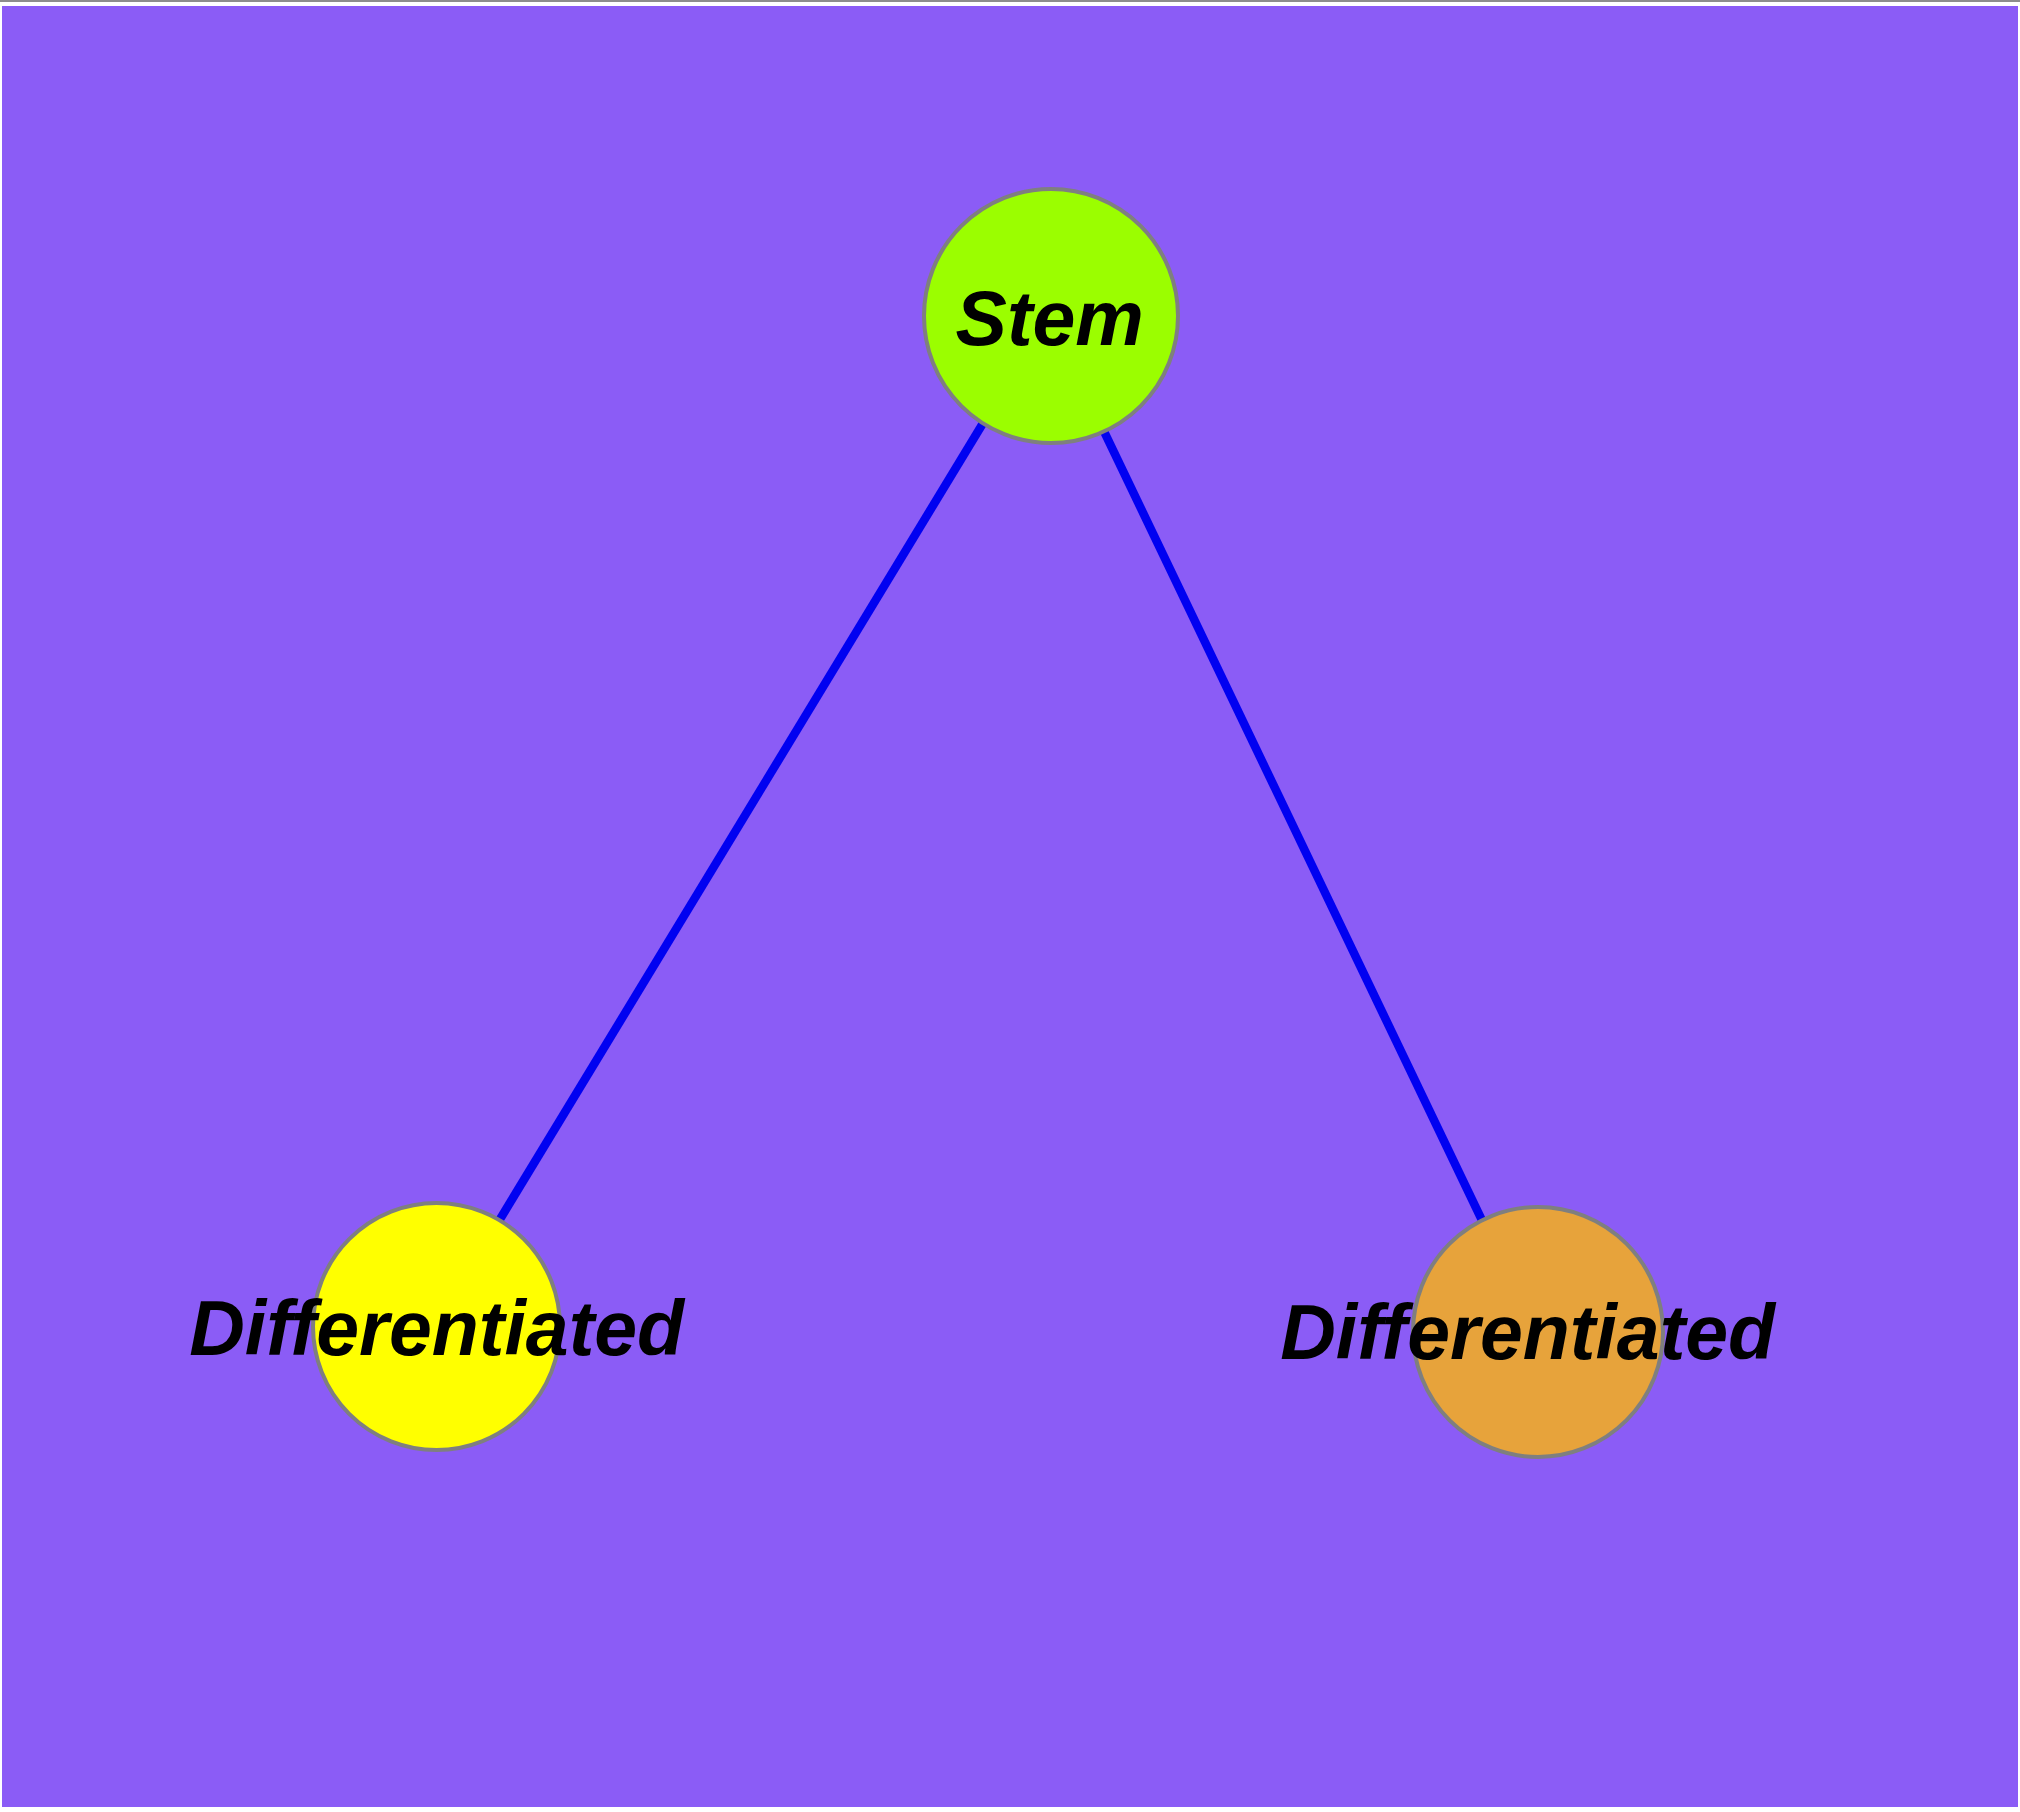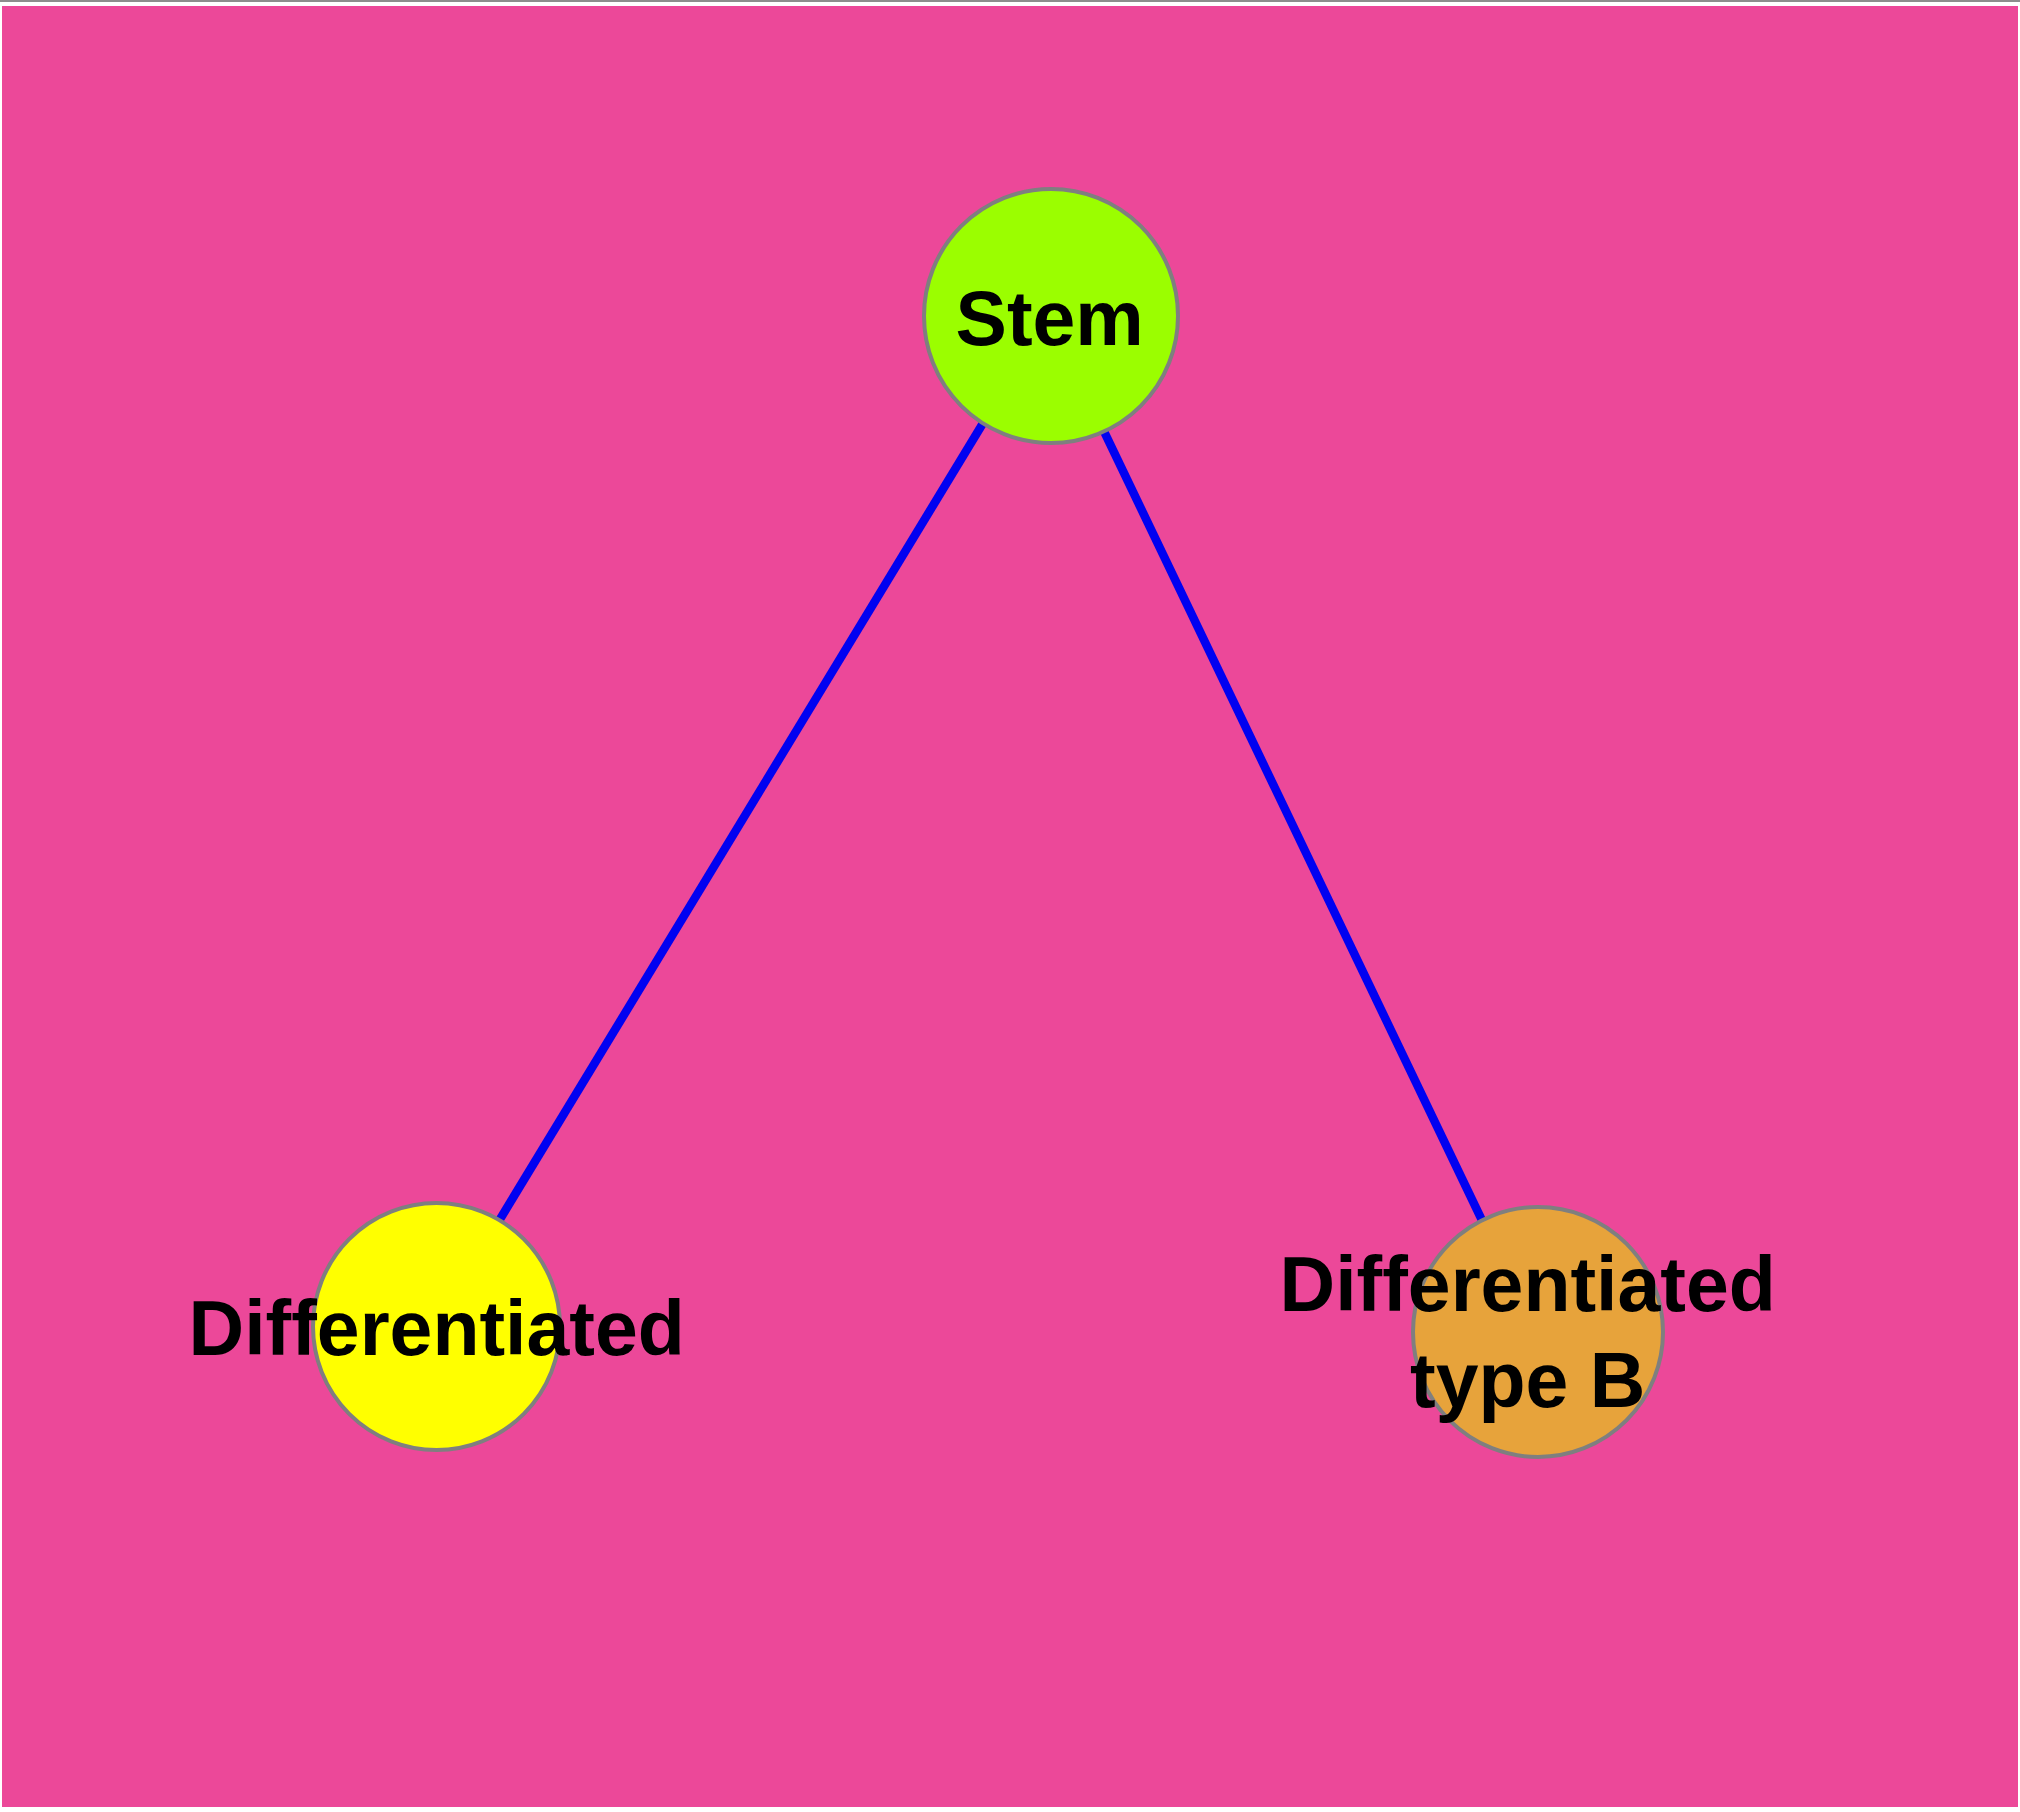--- a/index.html
+++ b/index.html
@@ -51,38 +51,37 @@
   .label-stem   { left: 1048px; top:  312px; }
   .label-diff-a { left:  435px; top: 1322px; }
   .label-diff-b { left: 1526px; top: 1326px; }
   .label-line { display: block; }
 </style>
 </head>
 <body>
 
 <div class="top-frame-line"></div>
 
-<div class="canvas" style="background: #ec4899;">
+<div class="canvas" style="background: #8b5cf6; font-style: italic;">
 
   <svg class="edges-svg" viewBox="0 0 2380 2125" preserveAspectRatio="none">
     <line class="edge" x1="1235" y1="365" x2="511" y2="1558" stroke="#0101f1" stroke-width="10"></line>
     <line class="edge" x1="1235" y1="365" x2="1810" y2="1565" stroke="#0101f1" stroke-width="10"></line>
   </svg>
 
   <div class="node node-stem" style="background-color: rgb(155, 254, 0); border-color: rgb(127, 127, 127);"></div>
   <div class="node node-diff-a" style="background-color: rgb(255, 255, 0); border-color: rgb(127, 127, 127);"></div>
   <div class="node node-diff-b" style="background-color: rgb(231, 163, 59); border-color: rgb(127, 127, 127);"></div>
 
   <div class="node-label label-stem" style="color: rgb(0, 0, 0);">
     <span class="label-line">Stem</span>
   </div>
 
   <div class="node-label label-diff-a" style="color: rgb(0, 0, 0);">
     <span class="label-line">Differentiated</span>
   </div>
 
   <div class="node-label label-diff-b" style="color: rgb(0, 0, 0);">
     <span class="label-line">Differentiated</span>
-    <span class="label-line">type B</span>
   </div>
 
 </div>
 
 
 </body></html>

